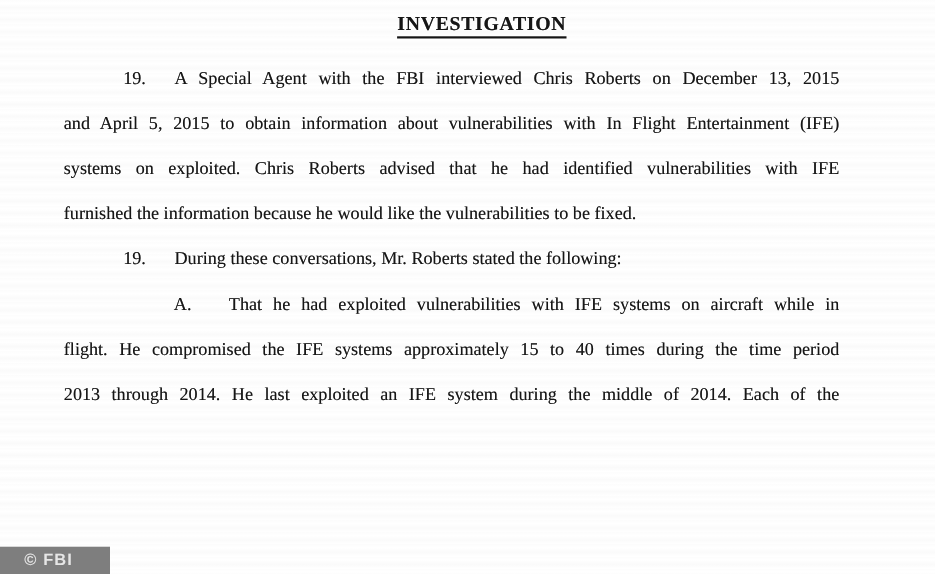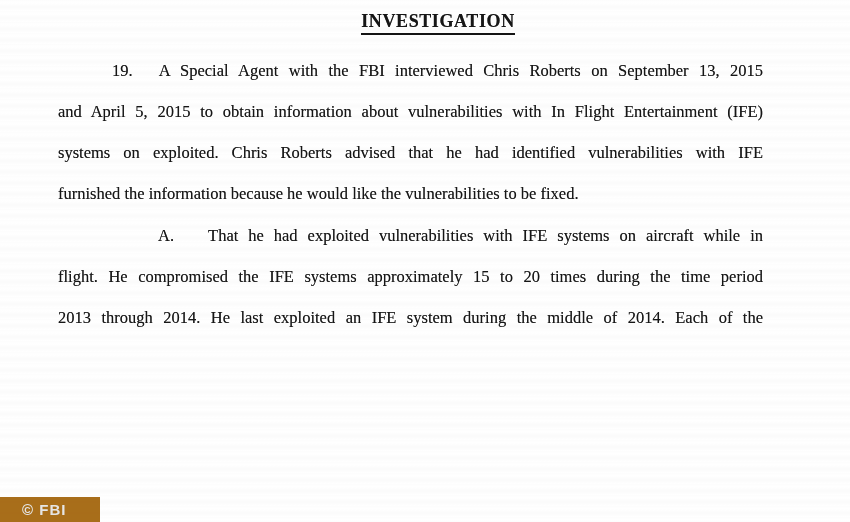--- a/index.html
+++ b/index.html
@@ -48,21 +48,21 @@
   .left { text-align:center; text-align-last:left; }
   .indent1 { padding-left:54px; }
   .indent2 { padding-left:100px; }
   .bump { margin-top:1px; }
   .tab { display:inline-block; }
   .t1 { width:26px; }
   .t2 { width:34px; }
   .watermark {
     position:absolute; left:0; bottom:0;
     width:100px; height:25px;
-    background:#a16207;
+    background:#737373;
     opacity:0.92;
     display:flex; align-items:center;
     padding-left:22px;
     box-sizing:border-box;
     font-family:"Liberation Sans","DejaVu Sans",sans-serif;
     font-size:15px;
     font-weight:bold;
     color:#e4e4e4;
     letter-spacing:1px;
     text-shadow:none;
@@ -72,33 +72,34 @@
 <body>
 
 <div class="page">
 
   <div class="heading-wrap">
     <span class="heading">INVESTIGATION</span>
   </div>
 
   <div class="body">
 
-    <div class="line just indent1"><span>19.</span><span class="tab t1"></span><span>A Special Agent with the FBI interviewed Chris Roberts on September 13, 2015</span></div>
+    <div class="line just indent1"><span>19.</span><span class="tab t1"></span><span>A Special Agent with the FBI interviewed Chris Roberts on December 13, 2015</span></div>
 
     <div class="line just"><span>and April 5, 2015 to obtain information about vulnerabilities with In Flight Entertainment (IFE)</span></div>
 
     <div class="line just"><span>systems on exploited.  Chris Roberts advised that he had identified vulnerabilities with IFE</span></div>
 
 
     <div class="line left"><span>furnished the information because he would like the vulnerabilities to be fixed.</span></div>
 
+    <div class="line left indent1"><span>19.</span><span class="tab t1"></span><span>During these conversations, Mr. Roberts stated the following:</span></div>
 
     <div class="line just indent2 bump"><span>A.</span><span class="tab t2"></span><span>That he had exploited vulnerabilities with IFE systems on aircraft while in</span></div>
 
-    <div class="line just"><span>flight.  He compromised the IFE systems approximately 15 to 20 times during the time period</span></div>
+    <div class="line just"><span>flight.  He compromised the IFE systems approximately 15 to 40 times during the time period</span></div>
 
     <div class="line just"><span>2013 through 2014.  He last exploited an IFE system during the middle of 2014.  Each of the</span></div>
 
 
 
   </div>
 
   <div class="watermark">
     <span>© FBI</span>
   </div>

